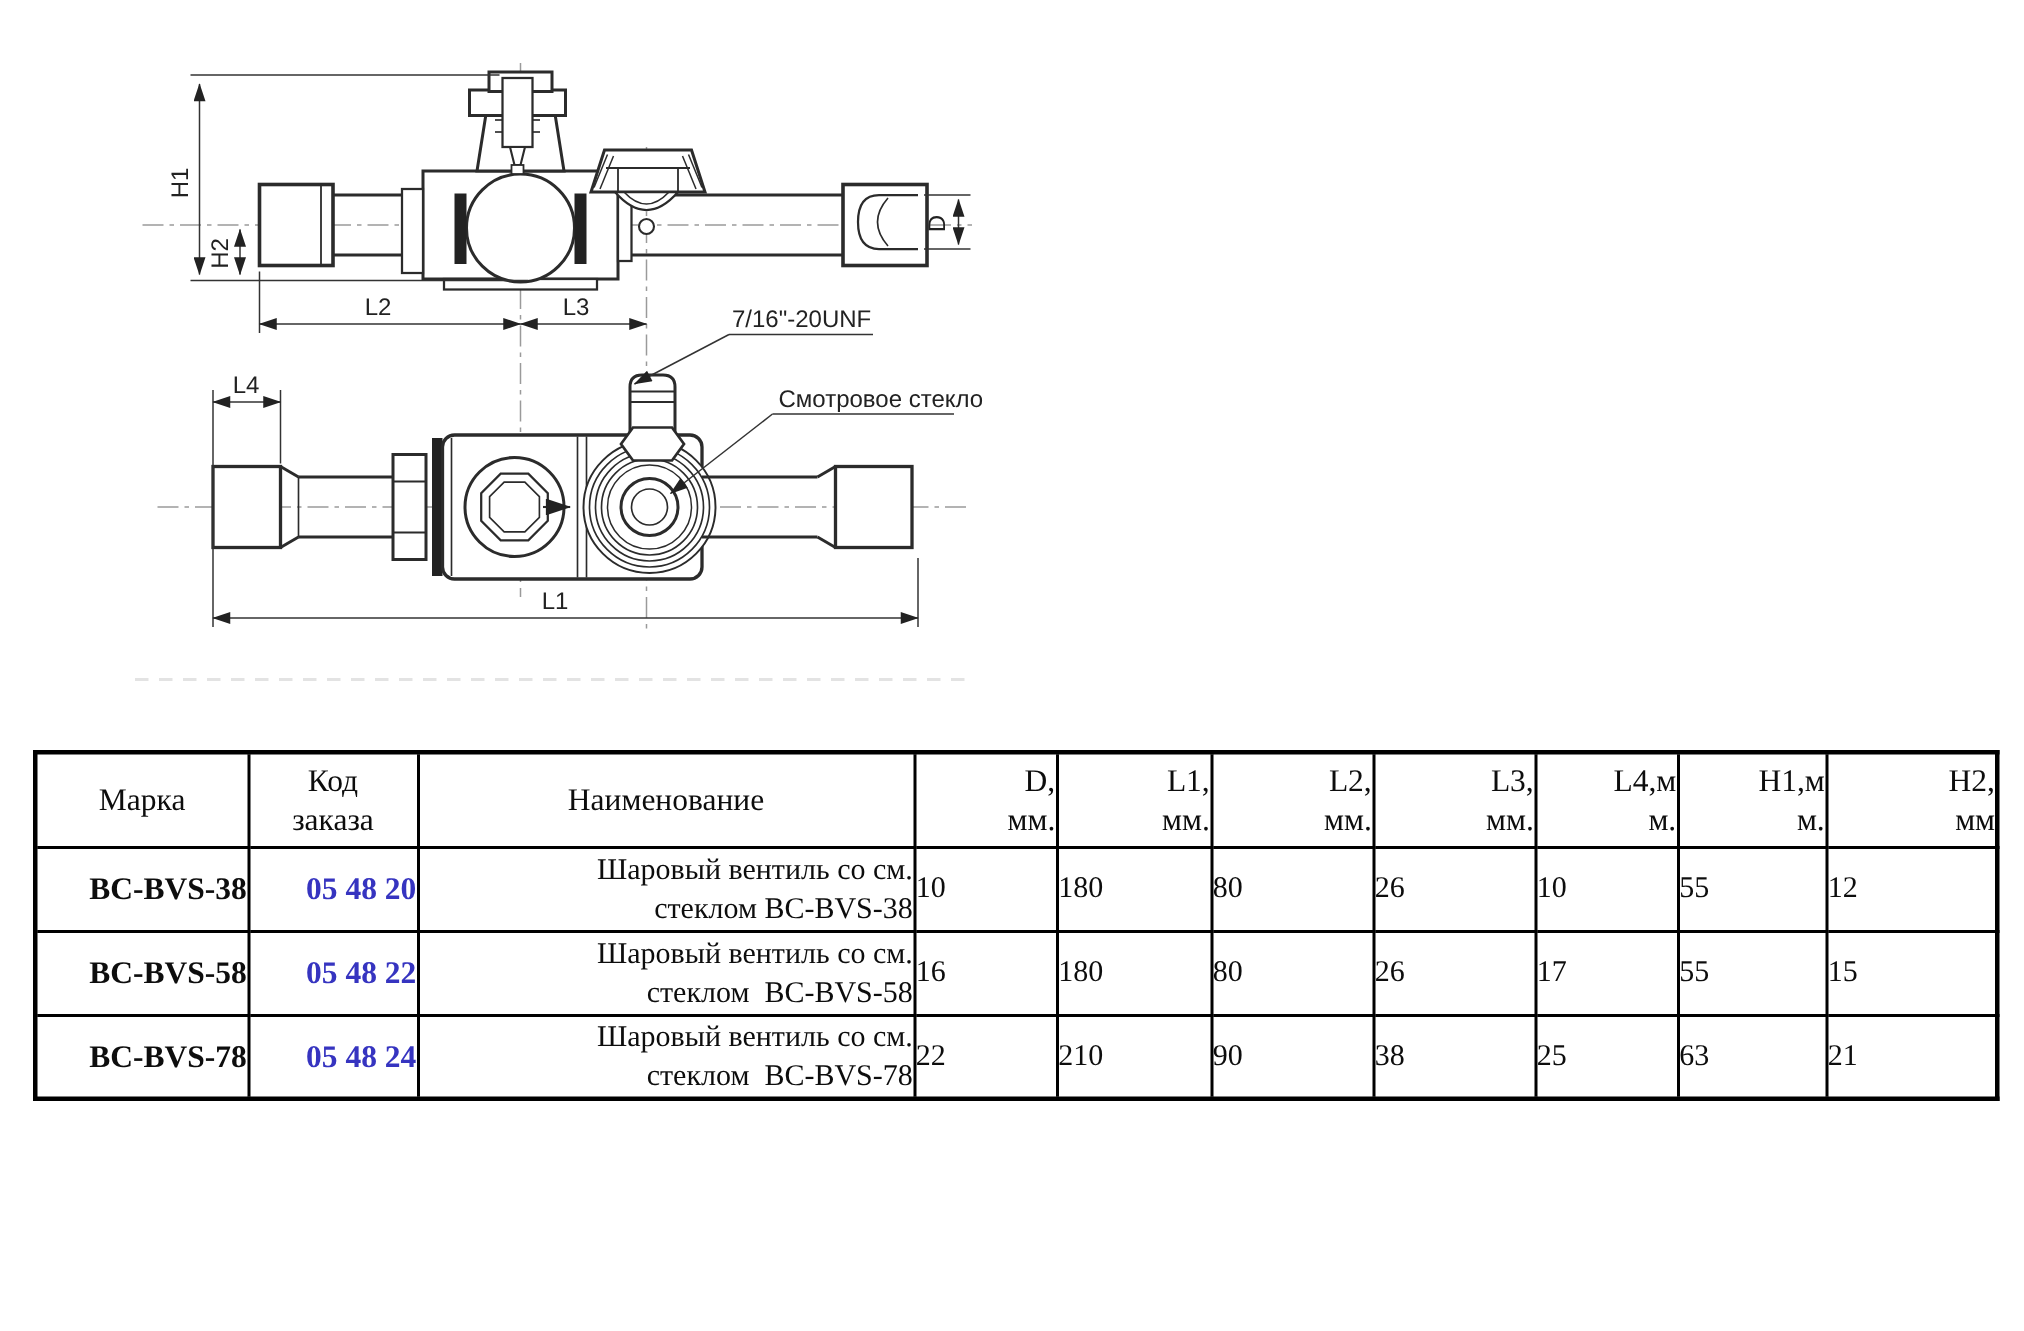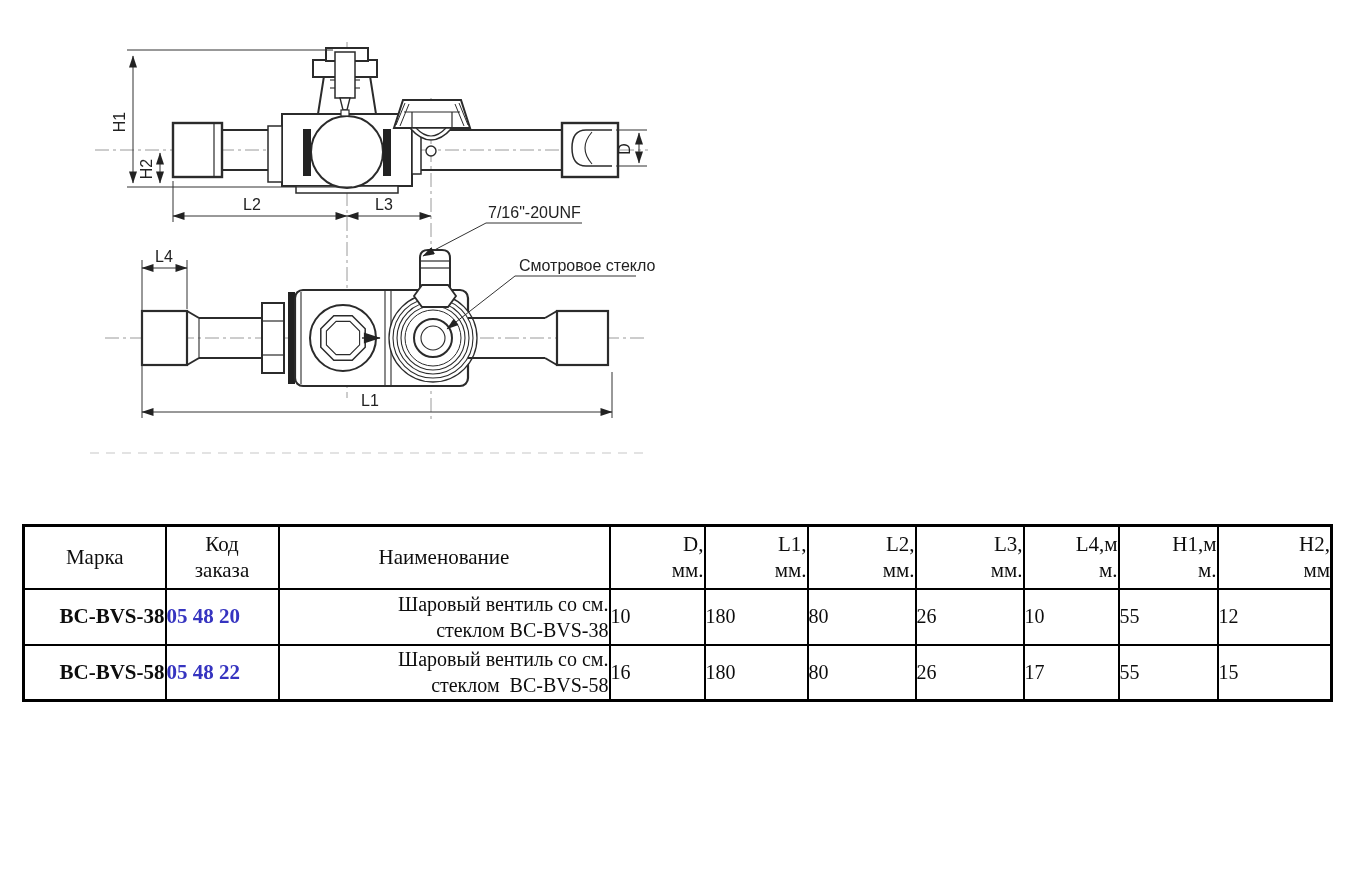--- a/index.html
+++ b/index.html
@@ -3,29 +3,29 @@
 <meta charset="utf-8">
 <style>
   html,body{margin:0;padding:0;background:#fff}
   body{width:1349px;height:887px;position:relative;font-family:"Liberation Serif",serif;color:#0d0d0d;overflow:hidden}
 
   
   .drawing{position:absolute;left:0;top:0}
   .drawing svg text{font-family:"Liberation Sans",sans-serif;font-size:16px;fill:#222}
 
   
-  .tblwrap{position:absolute;left:22px;top:524px}
+  .tblwrap{position:absolute;left:22px;top:500px}
   table.spec{border-collapse:collapse;table-layout:fixed;width:1308px;border:3px solid #000;background:#fff}
   table.spec th,table.spec td{border:2px solid #000;padding:0;vertical-align:middle}
   table.spec thead tr{height:63px}
   table.spec tbody tr{height:56px}
   th.hdr{font-weight:normal;font-size:21px;text-align:center;line-height:26px}
   th.hdr-num{font-weight:normal;font-size:21px;text-align:right;padding-right:13px;line-height:26px}
   td.marka{font-weight:bold;font-size:21px;text-align:right}
-  td.code{font-weight:bold;font-size:21px;text-align:left;color:#3634c0}
+  td.code{font-weight:bold;font-size:21px;text-align:right;color:#3634c0}
   td.name{font-size:20px;line-height:26px;padding-left:40px;text-align:right}
   td.name .nm{white-space:pre-wrap}
   td.num{font-size:20px;text-align:left}
 </style>
 </head>
 <body>
 
 <div class="drawing">
 <svg width="690" height="470" viewBox="0 0 690 470" xmlns="http://www.w3.org/2000/svg">
   <defs>
@@ -254,15 +254,30 @@
             <div class="nm">стеклом  BC-BVS-58</div>
           </td>
       <td class="num">16</td>
       <td class="num">180</td>
       <td class="num">80</td>
       <td class="num">26</td>
       <td class="num">17</td>
       <td class="num">55</td>
       <td class="num">15</td>
     </tr>
+    <tr>
+      <td class="marka">BC-BVS-78</td>
+      <td class="code">05 48 24</td>
+      <td class="name">
+            <div class="nm">Шаровый вентиль со см.</div>
+            <div class="nm">стеклом  BC-BVS-78</div>
+          </td>
+      <td class="num">22</td>
+      <td class="num">210</td>
+      <td class="num">90</td>
+      <td class="num">38</td>
+      <td class="num">25</td>
+      <td class="num">63</td>
+      <td class="num">21</td>
+    </tr>
   </tbody>
 </table>
 </div>
 
 </body></html>

